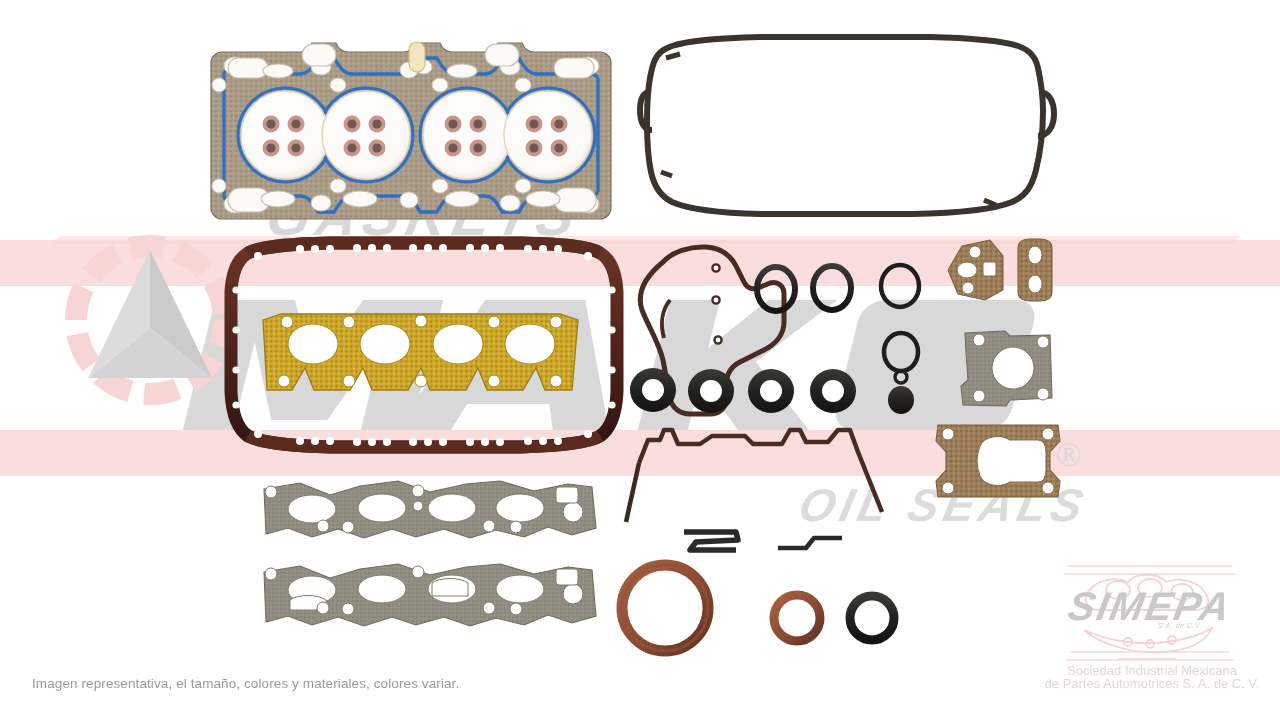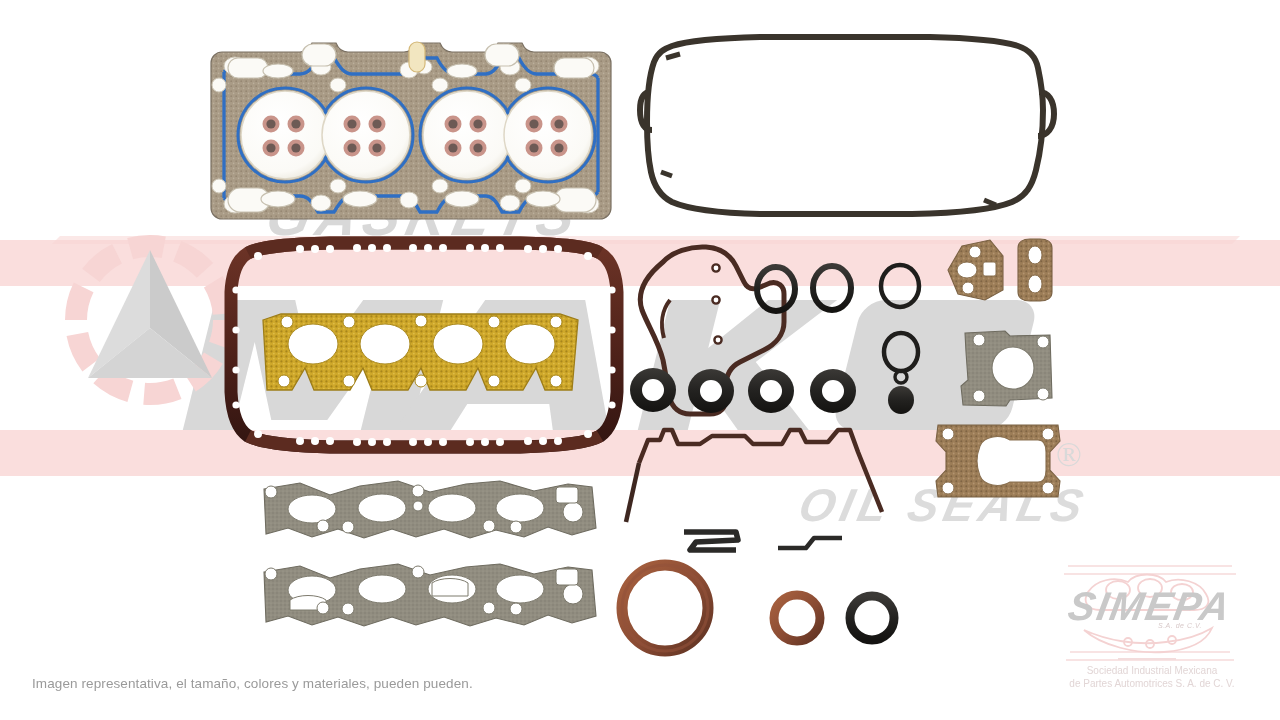--- a/index.html
+++ b/index.html
@@ -59,21 +59,21 @@
     transform:skewX(-10deg);
     text-align:center;line-height:44px;
   }
   #simepa-sub{
     position:absolute;left:118px;top:70px;
     font-size:7px;color:#d8c9c9;letter-spacing:.5px;
     font-style:italic;
   }
   #company{
     position:absolute;left:1038px;top:664px;width:228px;
-    text-align:center;font-size:10px;color:#e2d6d6;line-height:13px;
+    text-align:center;font-size:13px;color:#e2d6d6;line-height:13px;
   }
   #company .l2{display:block;}
   #brand-rule{
     position:absolute;left:1118px;top:658px;width:58px;height:2px;background:#f3dcdc;
   }
 </style>
 </head>
 <body>
 
 <div id="stage">
@@ -579,15 +579,15 @@
     </svg>
     <div id="simepa-wordmark">SIMEPA</div>
     <div id="simepa-sub">S.A. de C.V.</div>
   </div>
   <div id="brand-rule"></div>
   <div id="company">
     <span class="l1">Sociedad Industrial Mexicana</span>
     <span class="l2">de Partes Automotrices S. A. de C. V.</span>
   </div>
 
-  <div id="disclaimer">Imagen representativa, el tamaño, colores y materiales, pueden pueden.</div>
+  <div id="disclaimer">Imagen representativa, el tamaño, colores y materiales, colores variar.</div>
 
 </div>
 
 </body></html>

